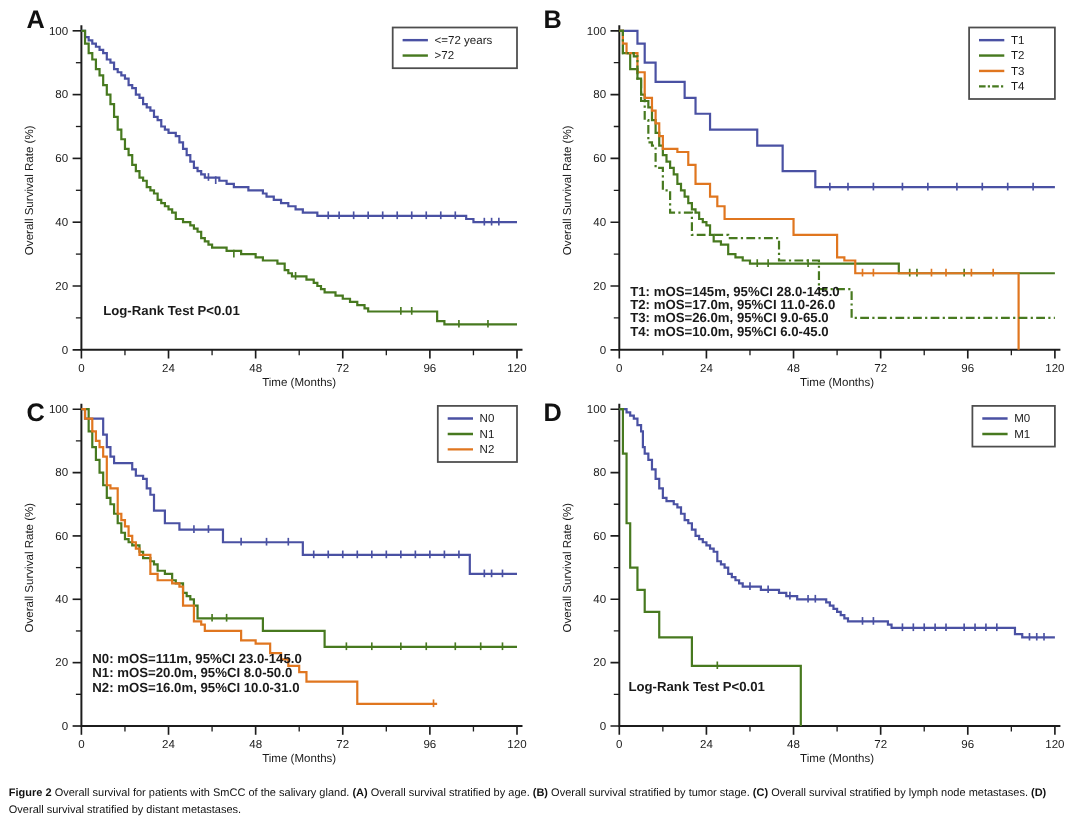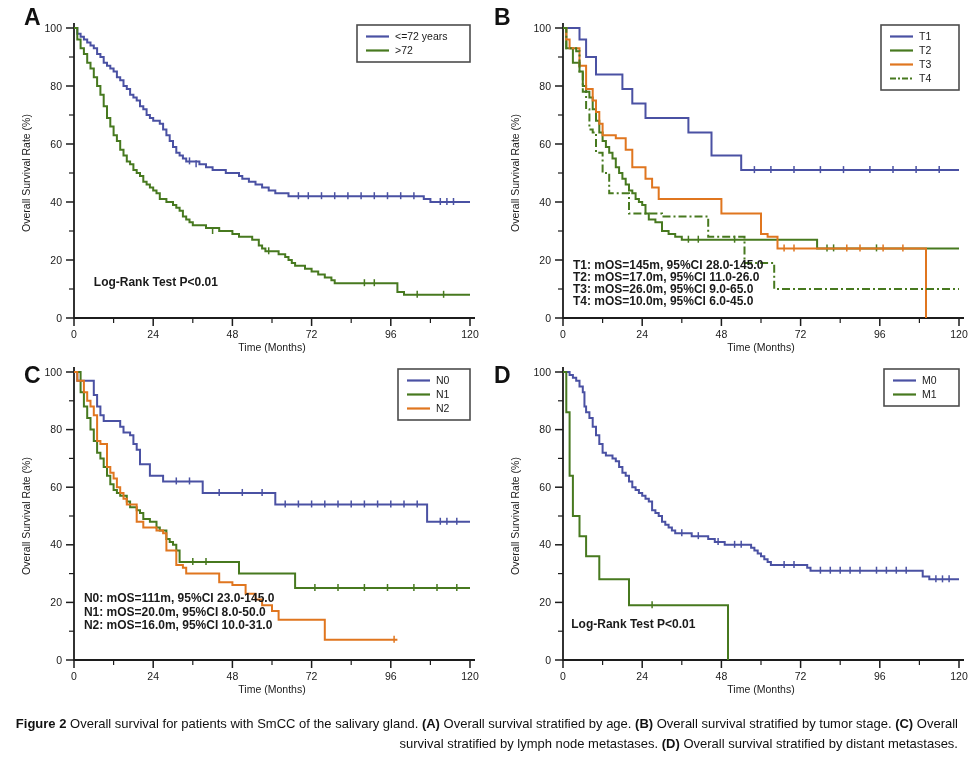--- a/index.html
+++ b/index.html
@@ -7,21 +7,21 @@
   .figure { width:978px; height:764px; background:#fff; position:relative; overflow:hidden; }
   .grid { display:flex; flex-wrap:wrap; width:978px; }
   .panel { position:relative; width:489px; }
   .panel.row1 { height:358px; }
   .panel.row2 { height:342px; }
   .panel-letter { position:absolute; top:4px; font-size:23px; font-weight:bold; color:#111; }
   .panel-letter.inset { left:24px; }
   .panel-letter.edge { left:5px; }
   svg { display:block; }
   svg text { font-family:"Liberation Sans","DejaVu Sans",sans-serif; fill:#1a1a1a; }
-  .caption { padding:14px 12px 0 8px; font-size:13px; line-height:1.5; color:#111; width:970px;text-align:right; }
+  .caption { padding:14px 12px 0 8px; font-size:10px; line-height:1.5; color:#111; width:970px; }
   .caption b { font-weight:bold; }
 </style>
 </head>
 <body>
 
 <div class="figure">
   <div class="grid">
     <div class="panel row1">
       <span class="panel-letter inset">A</span>
       <svg width="489" height="358" viewBox="0 0 489 358">

